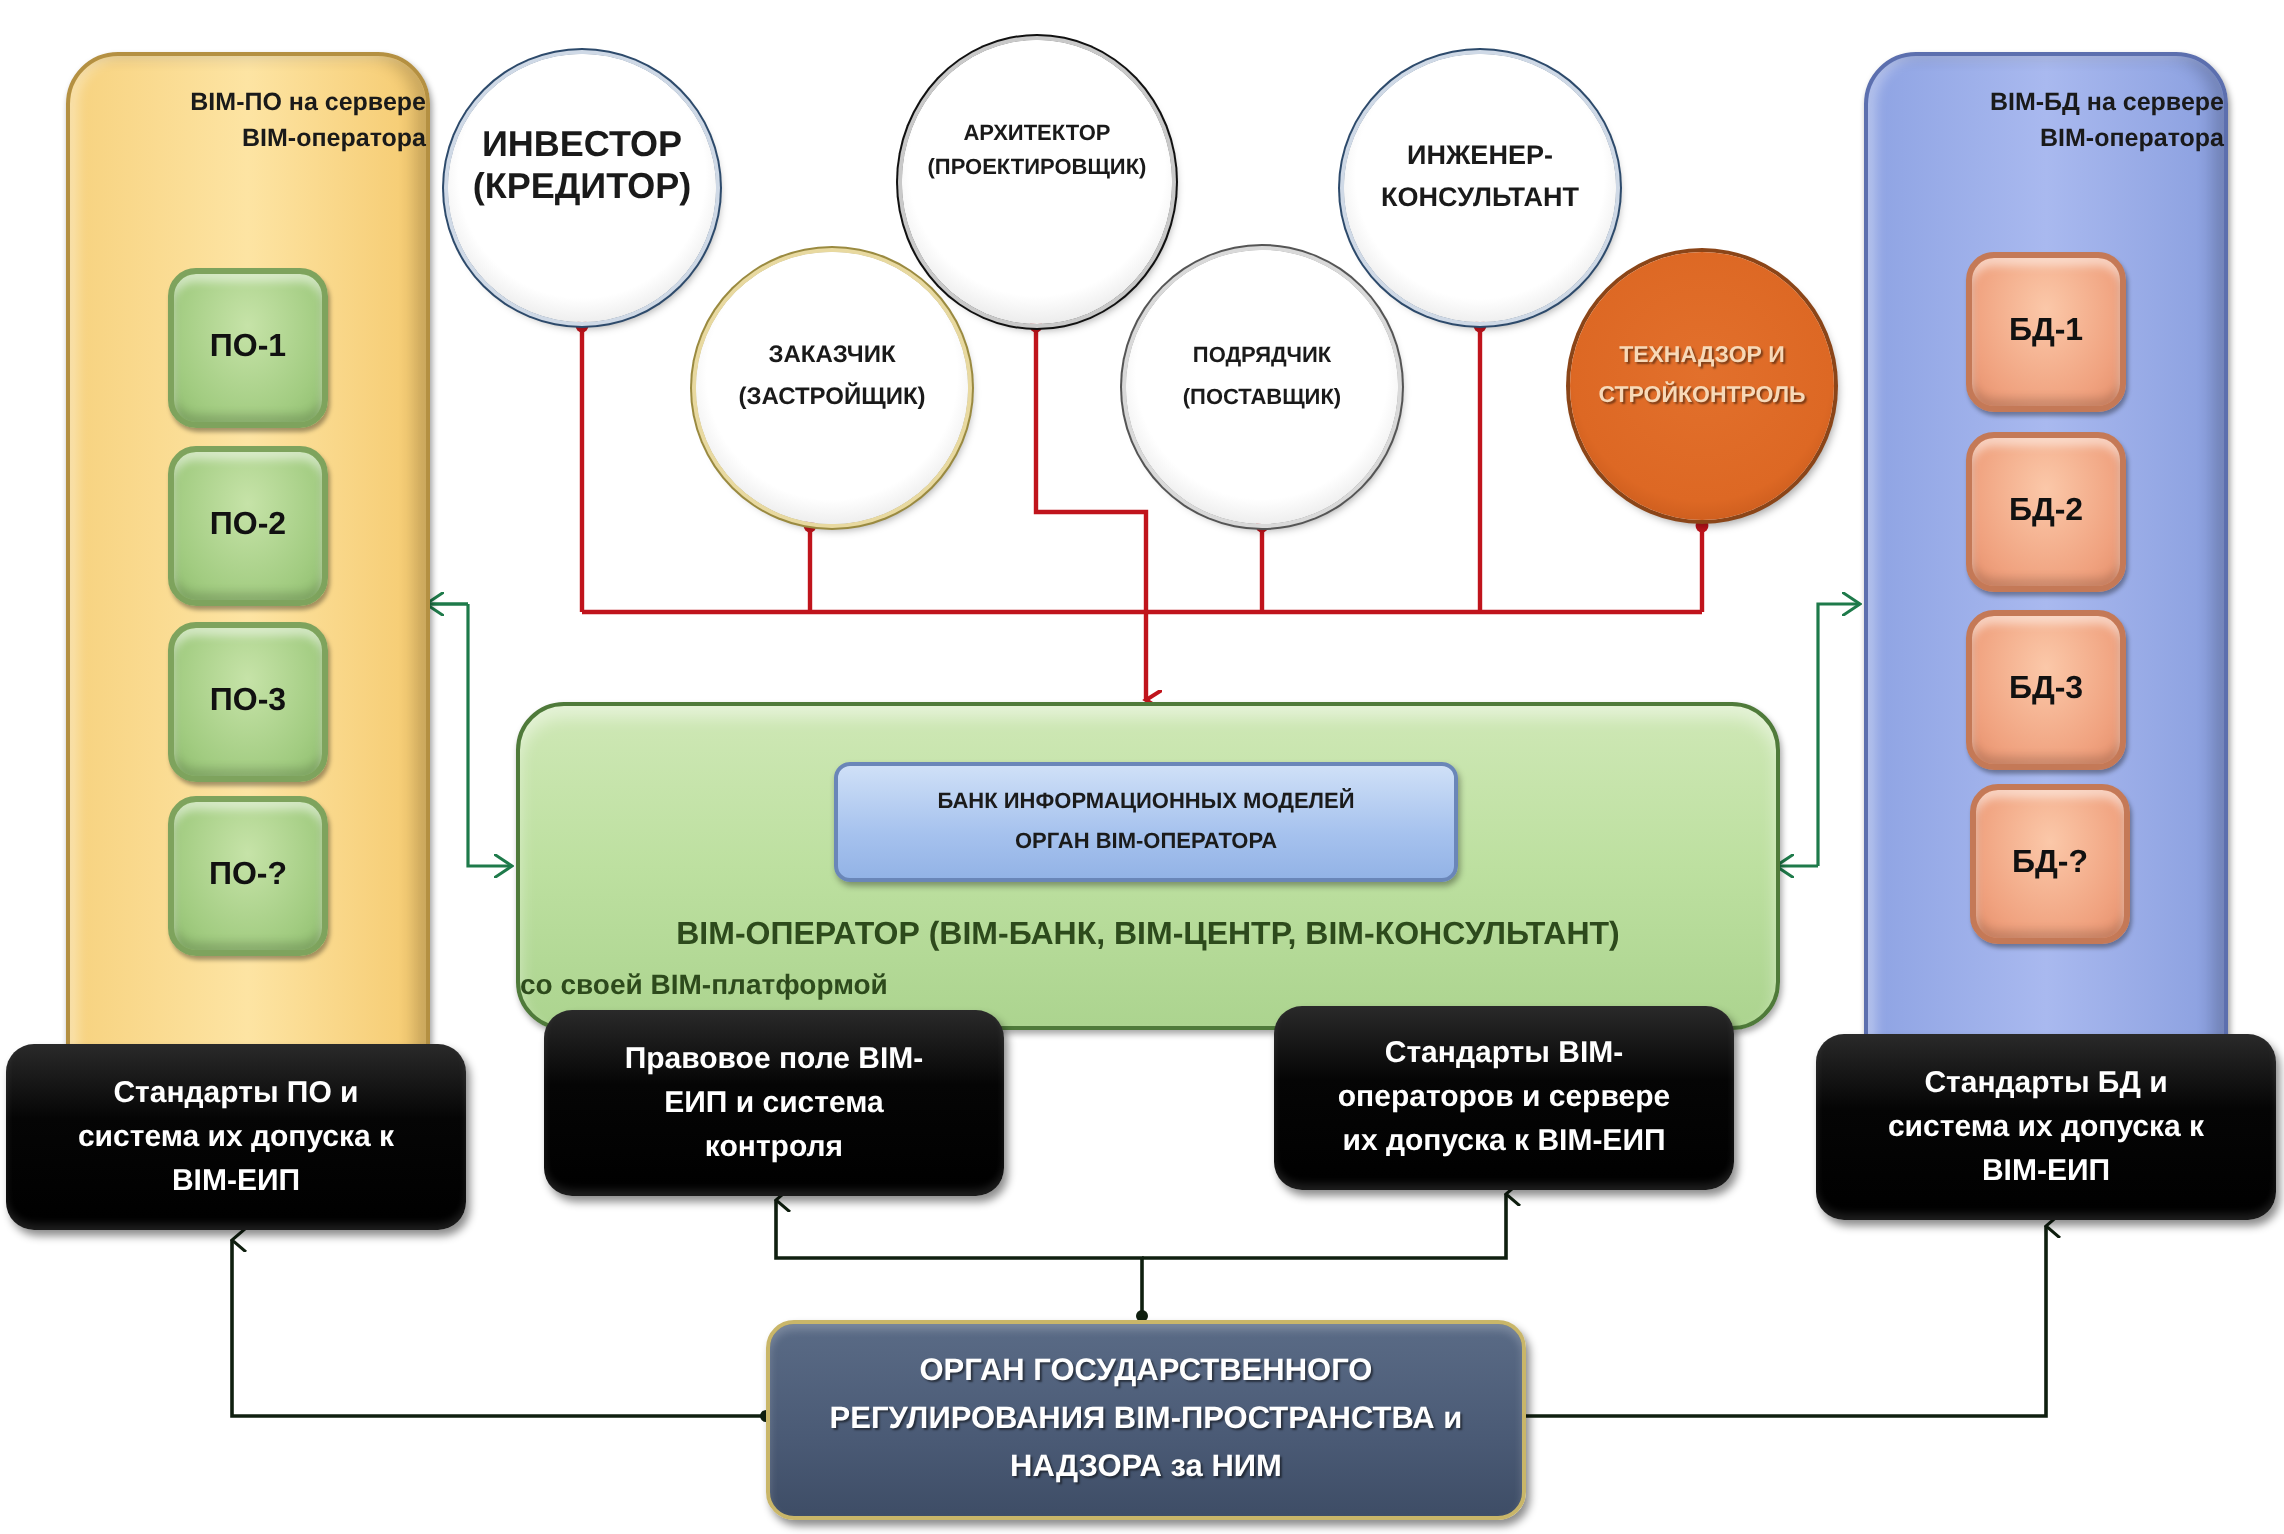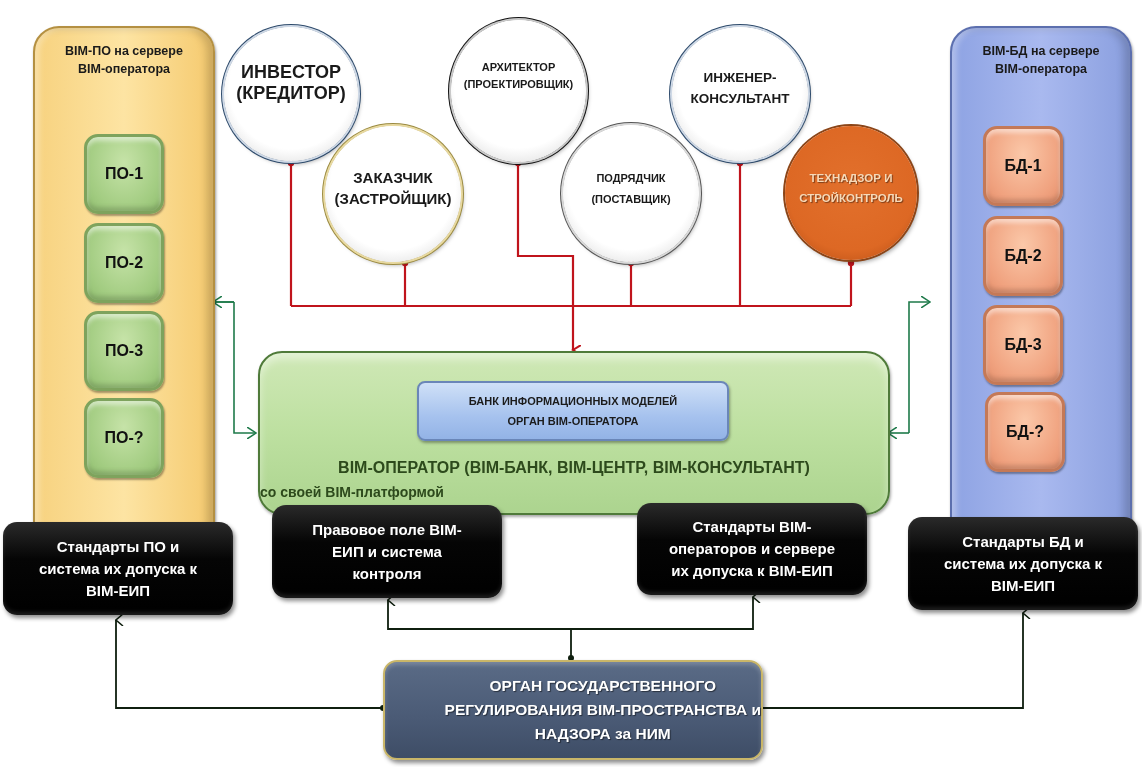--- a/index.html
+++ b/index.html
@@ -9,23 +9,23 @@
     font-family: "Liberation Sans", "DejaVu Sans", sans-serif;
   }
   svg.wires { position: absolute; left: 0; top: 0; width: 1142px; height: 767px; pointer-events: none; z-index: 1; }
 
   
   .panel {
     position: absolute; border-radius: 26px; z-index: 2;
     box-shadow: inset -6px 0 8px rgba(0,0,0,0.18), inset 4px 0 6px rgba(255,255,255,0.35), 1px 2px 3px rgba(0,0,0,0.4);
   }
   .panel-po { left: 33px; top: 26px; width: 178px; height: 520px; background: linear-gradient(90deg,#f7d27f 0%,#fde4a3 50%,#f5ca6f 100%); border: 2px solid #b49042; }
-  .panel-bd { left: 932px; top: 26px; width: 178px; height: 520px; background: linear-gradient(90deg,#8ea3e3 0%,#a9b9ef 50%,#8a9fdf 100%); border: 2px solid #5c6fae; margin-left: 18px; }
+  .panel-bd { left: 932px; top: 26px; width: 178px; height: 520px; background: linear-gradient(90deg,#8ea3e3 0%,#a9b9ef 50%,#8a9fdf 100%); border: 2px solid #5c6fae; }
   .panel-title {
-    position: absolute; left: 0; right: 0; top: 14px; text-align: center;
+    position: absolute; left: 0; right: 0; top: 14px; text-align: right;
     font-size: 12.5px; font-weight: bold; color: #1a1a1a; line-height: 18px;
   }
 
   
   .tile {
     position: absolute; width: 74px; height: 74px; border-radius: 14px; z-index: 3;
     display: flex; align-items: center; justify-content: center;
     font-size: 16px; font-weight: bold; color: #111;
   }
   .tile-po { background: radial-gradient(ellipse at 50% 35%, #c6e3a8 0%, #a2cc81 70%, #8fbd6e 100%); border: 3px solid #7ea35d; box-shadow: inset 0 4px 4px rgba(255,255,255,0.5), inset 0 -4px 4px rgba(0,0,0,0.15), 1px 2px 2px rgba(0,0,0,0.35); }
@@ -73,21 +73,21 @@
     box-shadow: inset 0 -3px 4px rgba(255,255,255,0.12), 2px 3px 4px rgba(0,0,0,0.45);
     display: flex; align-items: center; justify-content: center; text-align: center;
     color: #ffffff; font-weight: bold; font-size: 15px; line-height: 22px;
   }
 
   
   .gov-box {
     position: absolute; left: 383px; top: 660px; width: 376px; height: 96px; z-index: 4;
     border-radius: 14px; background: linear-gradient(180deg,#5a6b86 0%,#4a5a75 60%,#3e4d66 100%);
     border: 2px solid #c9b669; box-shadow: inset 0 3px 4px rgba(255,255,255,0.2), 2px 3px 4px rgba(0,0,0,0.45);
-    display: flex; align-items: center; justify-content: flex-end; text-align: center;
+    display: flex; align-items: center; justify-content: center; text-align: center;
     color: #ffffff; font-weight: bold; font-size: 15.5px; line-height: 24px;
     text-shadow: 1px 1px 1px rgba(0,0,0,0.5);
   }
 </style>
 </head>
 <body>
 
 <svg class="wires" viewBox="0 0 1142 767">
   <defs>
     <marker id="arrRed" markerWidth="10" markerHeight="10" refX="5" refY="8" orient="auto" markerUnits="userSpaceOnUse">
@@ -161,21 +161,21 @@
 <div class="tile tile-bd" style="left:983px;top:216px">БД-2</div>
 <div class="tile tile-bd" style="left:983px;top:305px">БД-3</div>
 <div class="tile tile-bd" style="left:985px;top:392px">БД-?</div>
 
 <div class="circle c-blue" style="left:224px;top:27px;width:134px;height:134px;font-size:18px">
   <div class="txt">
       <div>ИНВЕСТОР</div>
       <div>(КРЕДИТОР)</div>
     </div>
 </div>
-<div class="circle c-gold" style="left:325px;top:126px;width:136px;height:136px;font-size:15px">
+<div class="circle c-gold" style="left:348px;top:126px;width:136px;height:136px;font-size:12px">
   <div class="txt" style="margin-top:-12px">
       <div>ЗАКАЗЧИК</div>
       <div>(ЗАСТРОЙЩИК)</div>
     </div>
 </div>
 <div class="circle c-dark" style="left:451px;top:20px;width:135px;height:142px;font-size:11px">
   <div class="txt" style="margin-top:-30px;line-height:17px">
       <div>АРХИТЕКТОР</div>
       <div>(ПРОЕКТИРОВЩИК)</div>
     </div>

